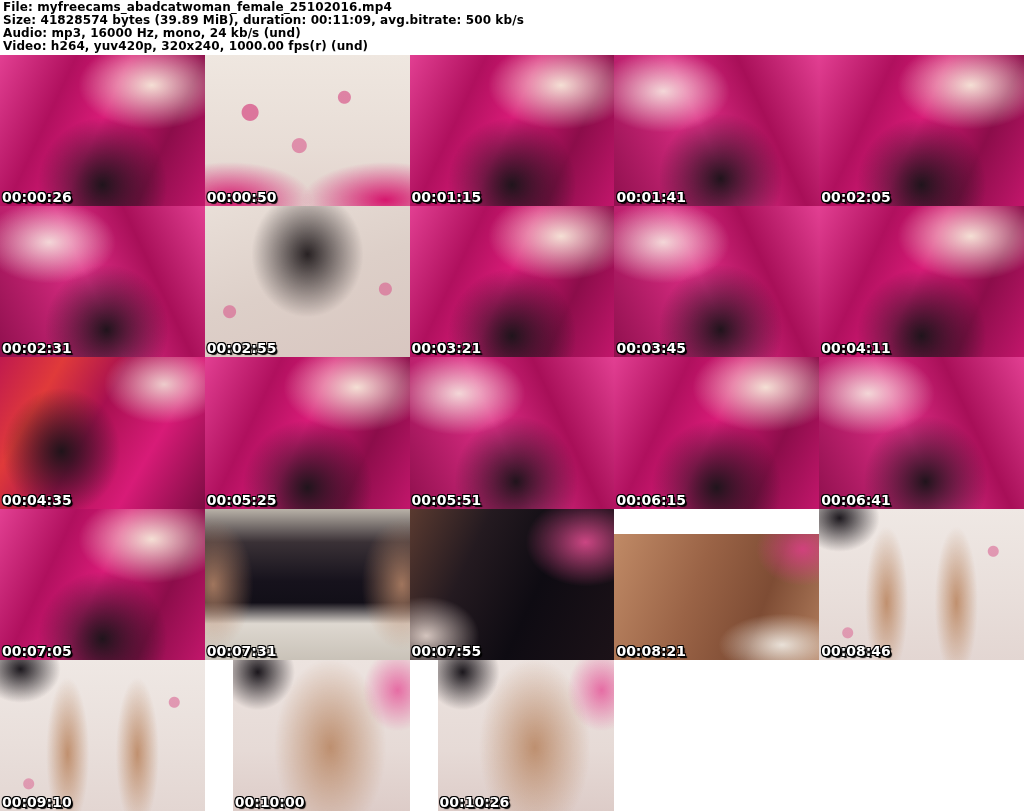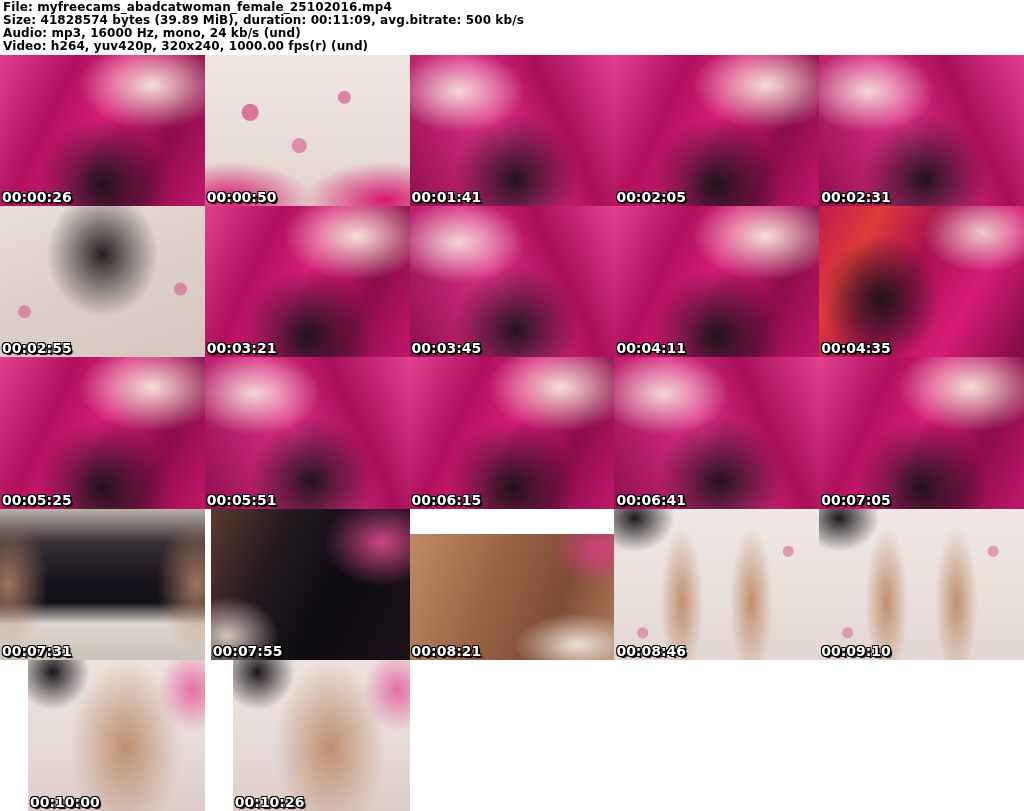--- a/index.html
+++ b/index.html
@@ -99,21 +99,20 @@
     background:
       radial-gradient(ellipse 28% 62% at 4% 50%, rgba(185,135,105,0.85), rgba(185,135,105,0) 70%),
       radial-gradient(ellipse 28% 62% at 96% 50%, rgba(185,135,105,0.85), rgba(185,135,105,0) 70%),
       linear-gradient(180deg, #b9b2a8 0%, #3a3136 22%, #16121c 48%, #120f18 62%, #ded8d0 76%, #c9c2b8 100%);
   }
   .v-closeup-dark {
     background:
       radial-gradient(ellipse 45% 45% at 86% 22%, rgba(235,80,150,0.85), rgba(235,80,150,0) 65%),
       radial-gradient(ellipse 40% 40% at 8% 84%, rgba(230,214,206,0.9), rgba(230,214,206,0) 65%),
       linear-gradient(115deg, #5a3a30 0%, #241a20 30%, #0e0b12 60%, #1c1218 100%);
-    margin-left: 6px;
   }
   .v-closeup-tan {
     background:
       radial-gradient(ellipse 50% 40% at 82% 88%, rgba(238,232,224,0.95), rgba(238,232,224,0) 62%),
       radial-gradient(ellipse 35% 45% at 92% 12%, rgba(226,60,140,0.8), rgba(226,60,140,0) 65%),
       linear-gradient(110deg, #c08a66 0%, #9a6346 40%, #7e4c34 70%, #b07c5c 100%);
     margin-top: 25px;
   }
   .v-sheet-a {
     background:
@@ -145,20 +144,23 @@
     <div>Video: h264, yuv420p, 320x240, 1000.00 fps(r) (und)</div>
   </div>
 
   <div class="grid" id="grid">
       <div class="cell v-magenta-a">
         <span class="timestamp">00:00:26</span>
       </div>
       <div class="cell v-floral-a">
         <span class="timestamp">00:00:50</span>
       </div>
+      <div class="cell v-magenta-a">
+        <span class="timestamp">00:01:15</span>
+      </div>
       <div class="cell v-magenta-b">
         <span class="timestamp">00:01:41</span>
       </div>
       <div class="cell v-magenta-a">
         <span class="timestamp">00:02:05</span>
       </div>
       <div class="cell v-magenta-b">
         <span class="timestamp">00:02:31</span>
       </div>
       <div class="cell v-floral-b">

